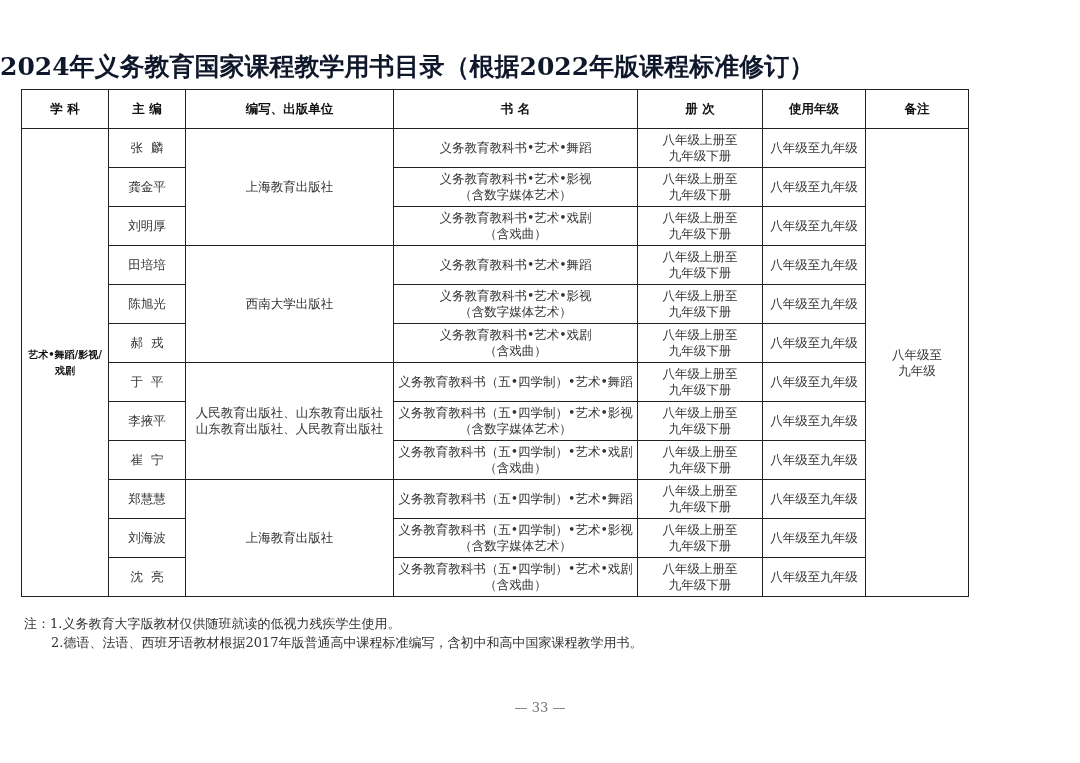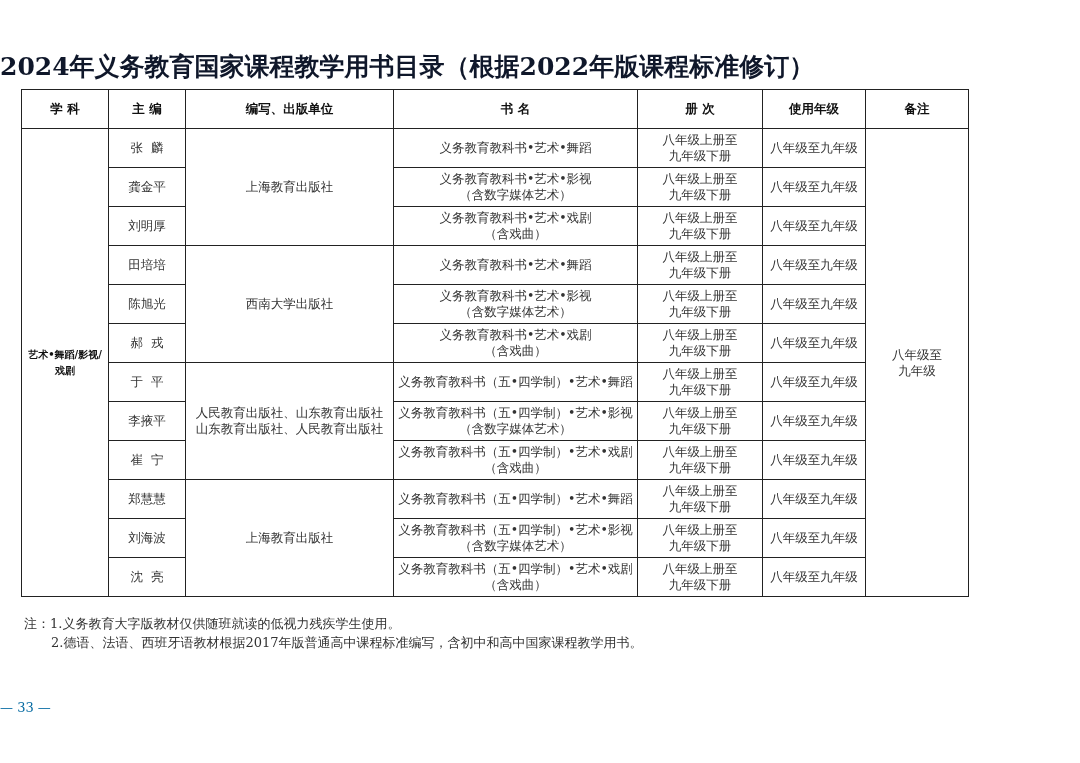--- a/index.html
+++ b/index.html
@@ -7,21 +7,21 @@
   .title{position:absolute;left:0;top:50px;width:1000px;text-align:left;font-weight:bold;font-size:25px;color:#0f172a;letter-spacing:0px;white-space:nowrap;}
   table{position:absolute;left:21px;top:89px;border-collapse:collapse;table-layout:fixed;}
   td,th{border:1.5px solid #222;padding:0 3px;font-size:12.5px;line-height:16px;color:#333;}
   th{height:38px;font-weight:bold;font-family:"DejaVu Sans","Liberation Sans",sans-serif;font-size:12.5px;color:#111;text-align:center;}
   td{height:38px;}
   .c{text-align:center;}
   .l{text-align:center;margin-top:16px;}
   .subject{font-weight:bold;font-family:"DejaVu Sans","Liberation Sans",sans-serif;color:#111;text-align:center;font-size:10px;padding:0 2px;}
   .notes{position:absolute;left:24px;top:614px;font-size:13px;line-height:19px;color:#333;}
   .notes .n2{padding-left:27px;}
-  .page{position:absolute;left:0;width:1080px;top:700px;text-align:left;font-size:13px;color:#0369a1;}
+  .page{position:absolute;left:0;width:1080px;top:700px;text-align:center;font-size:13px;color:#737373;}
 </style>
 </head>
 <body>
 
 <div class="title">2024年义务教育国家课程教学用书目录（根据2022年版课程标准修订）</div>
 
 <table>
   <colgroup>
     <col style="width:87px">
       <col style="width:77px">

